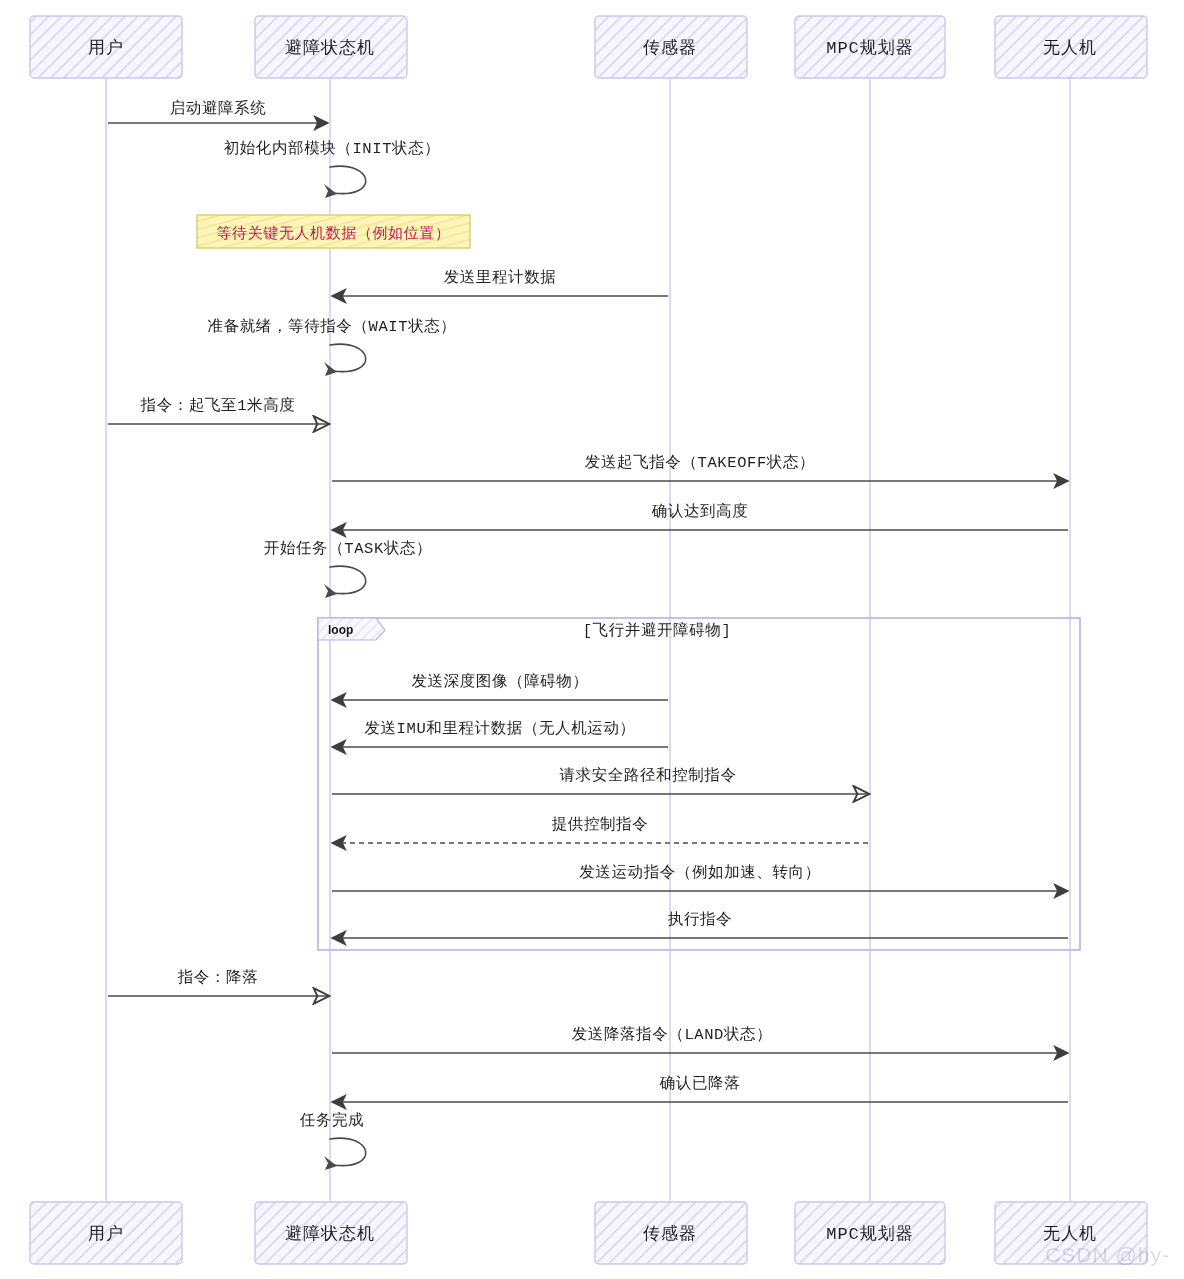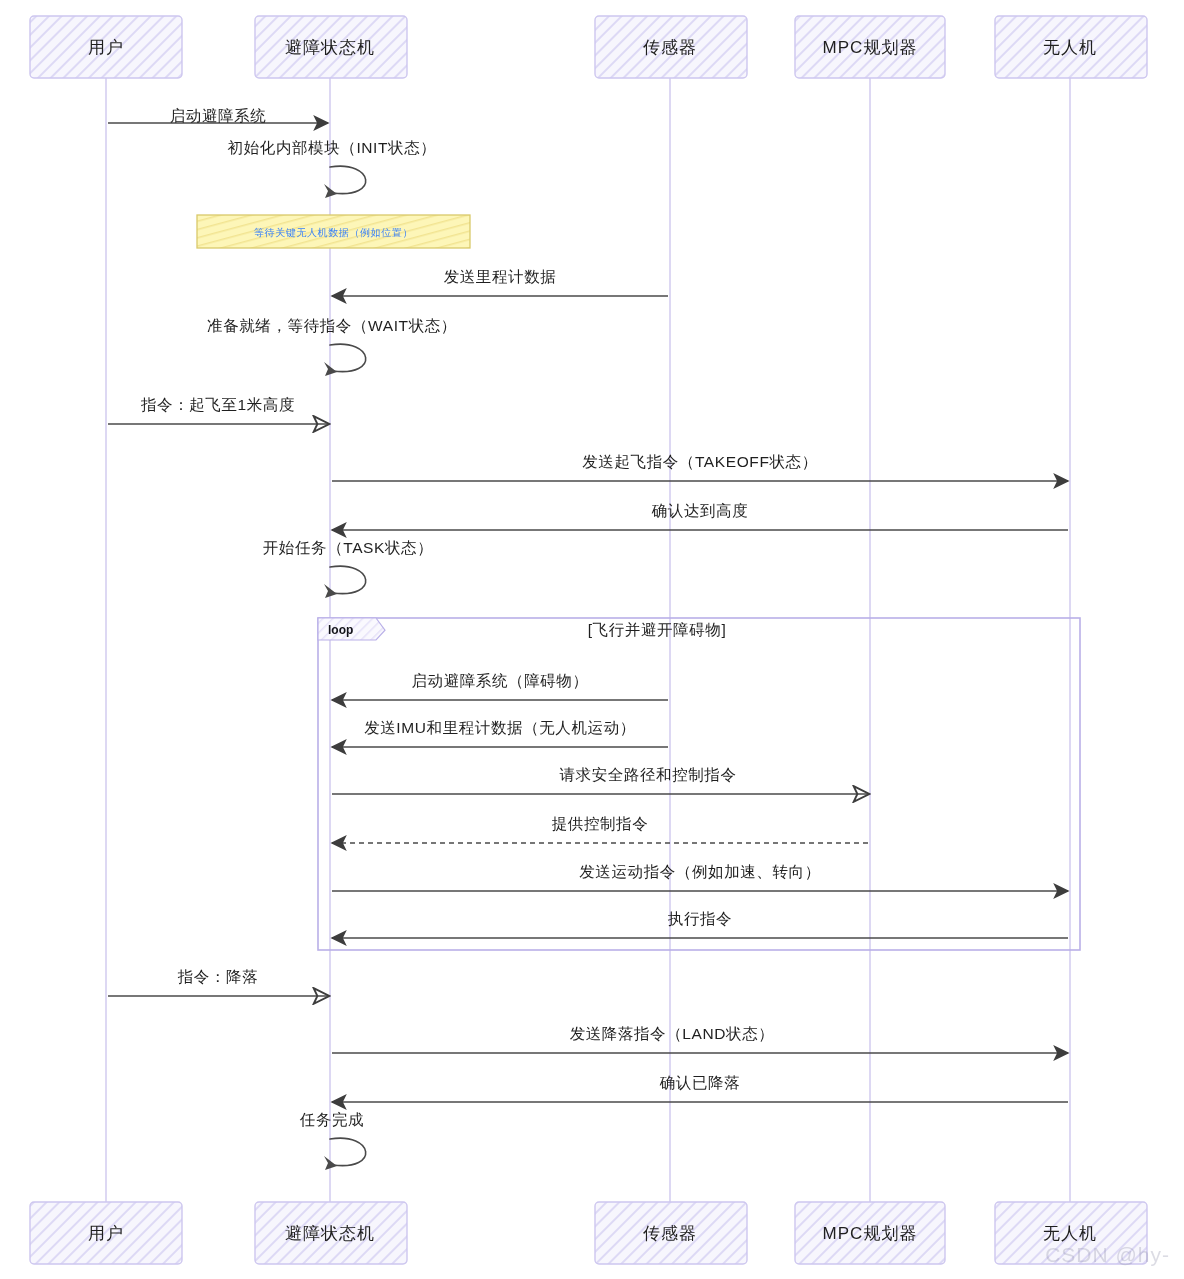--- a/index.html
+++ b/index.html
@@ -11,41 +11,41 @@
     position:relative;
     width:1184px;
     height:1279px;
     overflow:hidden;
     background:#fff;
   }
   svg#diagram{position:absolute;left:0;top:0;width:1184px;height:1279px;}
 
   .lbl{
     position:absolute;
-    font-family:Liberation Sans, sans-serif;
+    font-family:Liberation Mono, monospace;
     color:#1f1f1f;
     white-space:nowrap;
     pointer-events:none;
   }
   .actor-label{
     font-size:17px;
     letter-spacing:1px;
     text-align:center;
     transform:translate(-50%,-50%);
   }
   .msg-label{
     font-size:15.5px;
     letter-spacing:0.6px;
     transform:translate(-50%,-50%);
   }
   .note-label{
-    font-size:10px;
+    font-size:15px;
     letter-spacing:0.6px;
     transform:translate(-50%,-50%);
-    color:#3b82f6;
+    color:#be185d;
   }
   .loop-kw{
     position:absolute;
     font-family:"Liberation Sans","DejaVu Sans",sans-serif;
     font-weight:700;
     font-size:12px;
     color:#13131a;
     transform:translate(0,-50%);
   }
   .loop-cond{
@@ -216,29 +216,29 @@
       <div class="lbl actor-label" style="left: 330px; top: 47px;">避障状态机</div>
       <div class="lbl actor-label" style="left: 330px; top: 1233px;">避障状态机</div>
       <div class="lbl actor-label" style="left: 670px; top: 47px;">传感器</div>
       <div class="lbl actor-label" style="left: 670px; top: 1233px;">传感器</div>
       <div class="lbl actor-label" style="left: 870px; top: 47px;">MPC规划器</div>
       <div class="lbl actor-label" style="left: 870px; top: 1233px;">MPC规划器</div>
       <div class="lbl actor-label" style="left: 1070px; top: 47px;">无人机</div>
       <div class="lbl actor-label" style="left: 1070px; top: 1233px;">无人机</div>
       <div class="loop-kw" style="left: 328px; top: 630px;">loop</div>
       <div class="lbl msg-label loop-cond" style="left: 649px; top: 630px; padding-left: 16px;">[飞行并避开障碍物]</div>
-      <div class="lbl msg-label" style="left: 218px; top: 116px; text-align: right;">启动避障系统</div>
+      <div class="lbl msg-label" style="left: 218px; top: 108px; text-align: right;">启动避障系统</div>
       <div class="lbl msg-label" style="left: 332px; top: 148px; transform: translate(-50%, -50%);">初始化内部模块（INIT状态）</div>
       <div class="lbl msg-label" style="left: 500px; top: 277px;">发送里程计数据</div>
       <div class="lbl msg-label" style="left: 332px; top: 326px; transform: translate(-50%, -50%);">准备就绪，等待指令（WAIT状态）</div>
       <div class="lbl msg-label" style="left: 218px; top: 405px;">指令：起飞至1米高度</div>
       <div class="lbl msg-label" style="left: 700px; top: 462px;">发送起飞指令（TAKEOFF状态）</div>
       <div class="lbl msg-label" style="left: 700px; top: 511px;">确认达到高度</div>
       <div class="lbl msg-label" style="left: 332px; top: 548px; transform: translate(-50%, -50%); margin-left: 16px;">开始任务（TASK状态）</div>
-      <div class="lbl msg-label" style="left: 500px; top: 681px;">启动避障系统（障碍物）</div>
+      <div class="lbl msg-label" style="left: 500px; top: 681px;">发送深度图像（障碍物）</div>
       <div class="lbl msg-label" style="left: 500px; top: 728px;">发送IMU和里程计数据（无人机运动）</div>
       <div class="lbl msg-label" style="left: 600px; top: 775px; margin-left: 48px;">请求安全路径和控制指令</div>
       <div class="lbl msg-label" style="left: 600px; top: 824px;">提供控制指令</div>
       <div class="lbl msg-label" style="left: 700px; top: 872px;">发送运动指令（例如加速、转向）</div>
       <div class="lbl msg-label" style="left: 700px; top: 919px;">执行指令</div>
       <div class="lbl msg-label" style="left: 218px; top: 977px;">指令：降落</div>
       <div class="lbl msg-label" style="left: 672px; top: 1034px;">发送降落指令（LAND状态）</div>
       <div class="lbl msg-label" style="left: 700px; top: 1083px;">确认已降落</div>
       <div class="lbl msg-label" style="left: 332px; top: 1120px; transform: translate(-50%, -50%);">任务完成</div>
       <div class="lbl note-label" style="left: 333.5px; top: 232.5px;">等待关键无人机数据（例如位置）</div>

